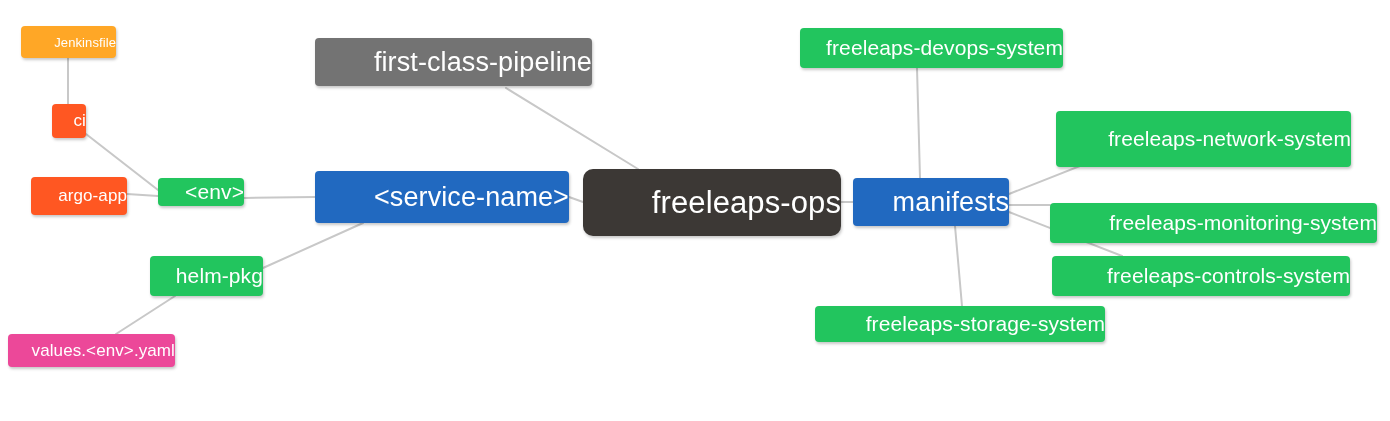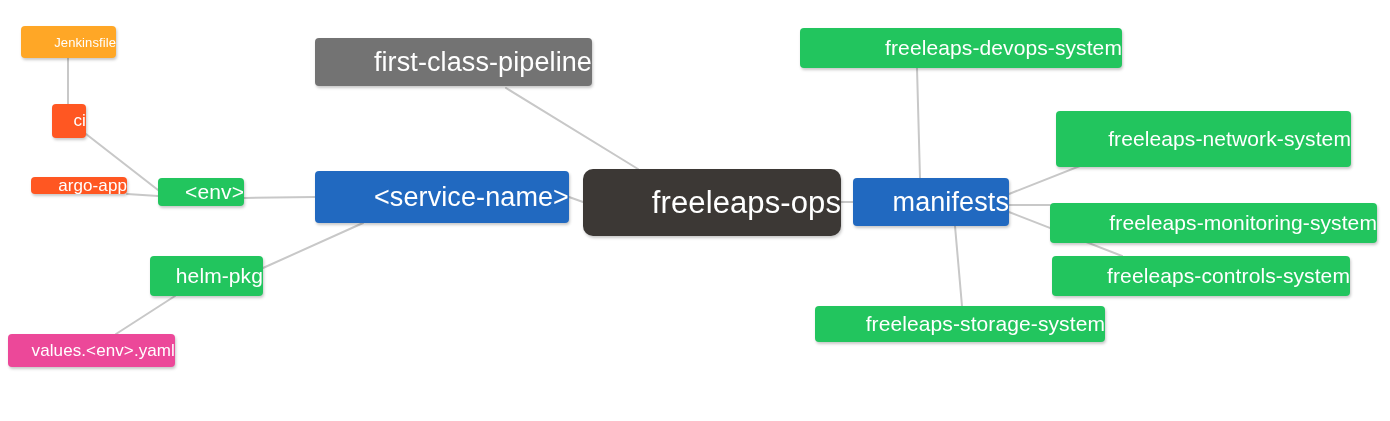--- a/index.html
+++ b/index.html
@@ -81,30 +81,30 @@
       </div>
       <div class="node lvl-2" style="left: 158px; top: 178px; width: 86px; height: 28px; background: rgb(34, 197, 94);">
         <span>&lt;env&gt;</span>
       </div>
       <div class="node lvl-2" style="left: 150px; top: 256px; width: 113px; height: 40px; background: rgb(34, 197, 94);">
         <span>helm-pkg</span>
       </div>
       <div class="node lvl-3" style="left: 52px; top: 104px; width: 34px; height: 34px; background: rgb(255, 87, 34);">
         <span>ci</span>
       </div>
-      <div class="node lvl-3" style="left: 31px; top: 177px; width: 96px; height: 17px; background: rgb(255, 87, 34);">
+      <div class="node lvl-3" style="left: 31px; top: 177px; width: 96px; height: 38px; background: rgb(255, 87, 34);">
         <span>argo-app</span>
       </div>
       <div class="node lvl-4" style="left: 21px; top: 26px; width: 95px; height: 32px; background: rgb(255, 167, 38);">
         <span>Jenkinsfile</span>
       </div>
       <div class="node lvl-3" style="left: 8px; top: 334px; width: 167px; height: 33px; background: #ec4899;">
         <span>values.&lt;env&gt;.yaml</span>
       </div>
-      <div class="node lvl-2" style="left: 800px; top: 28px; width: 322px; height: 40px; background: rgb(34, 197, 94);">
+      <div class="node lvl-2" style="left: 800px; top: 28px; width: 263px; height: 40px; background: rgb(34, 197, 94);">
         <span>freeleaps-devops-system</span>
       </div>
       <div class="node lvl-2" style="left: 1056px; top: 111px; width: 295px; height: 56px; background: rgb(34, 197, 94);">
         <span>freeleaps-network-system</span>
       </div>
       <div class="node lvl-2" style="left: 1050px; top: 203px; width: 327px; height: 40px; background: rgb(34, 197, 94);">
         <span>freeleaps-monitoring-system</span>
       </div>
       <div class="node lvl-2" style="left: 1052px; top: 256px; width: 298px; height: 40px; background: rgb(34, 197, 94); padding-left: 14px;">
         <span>freeleaps-controls-system</span>

